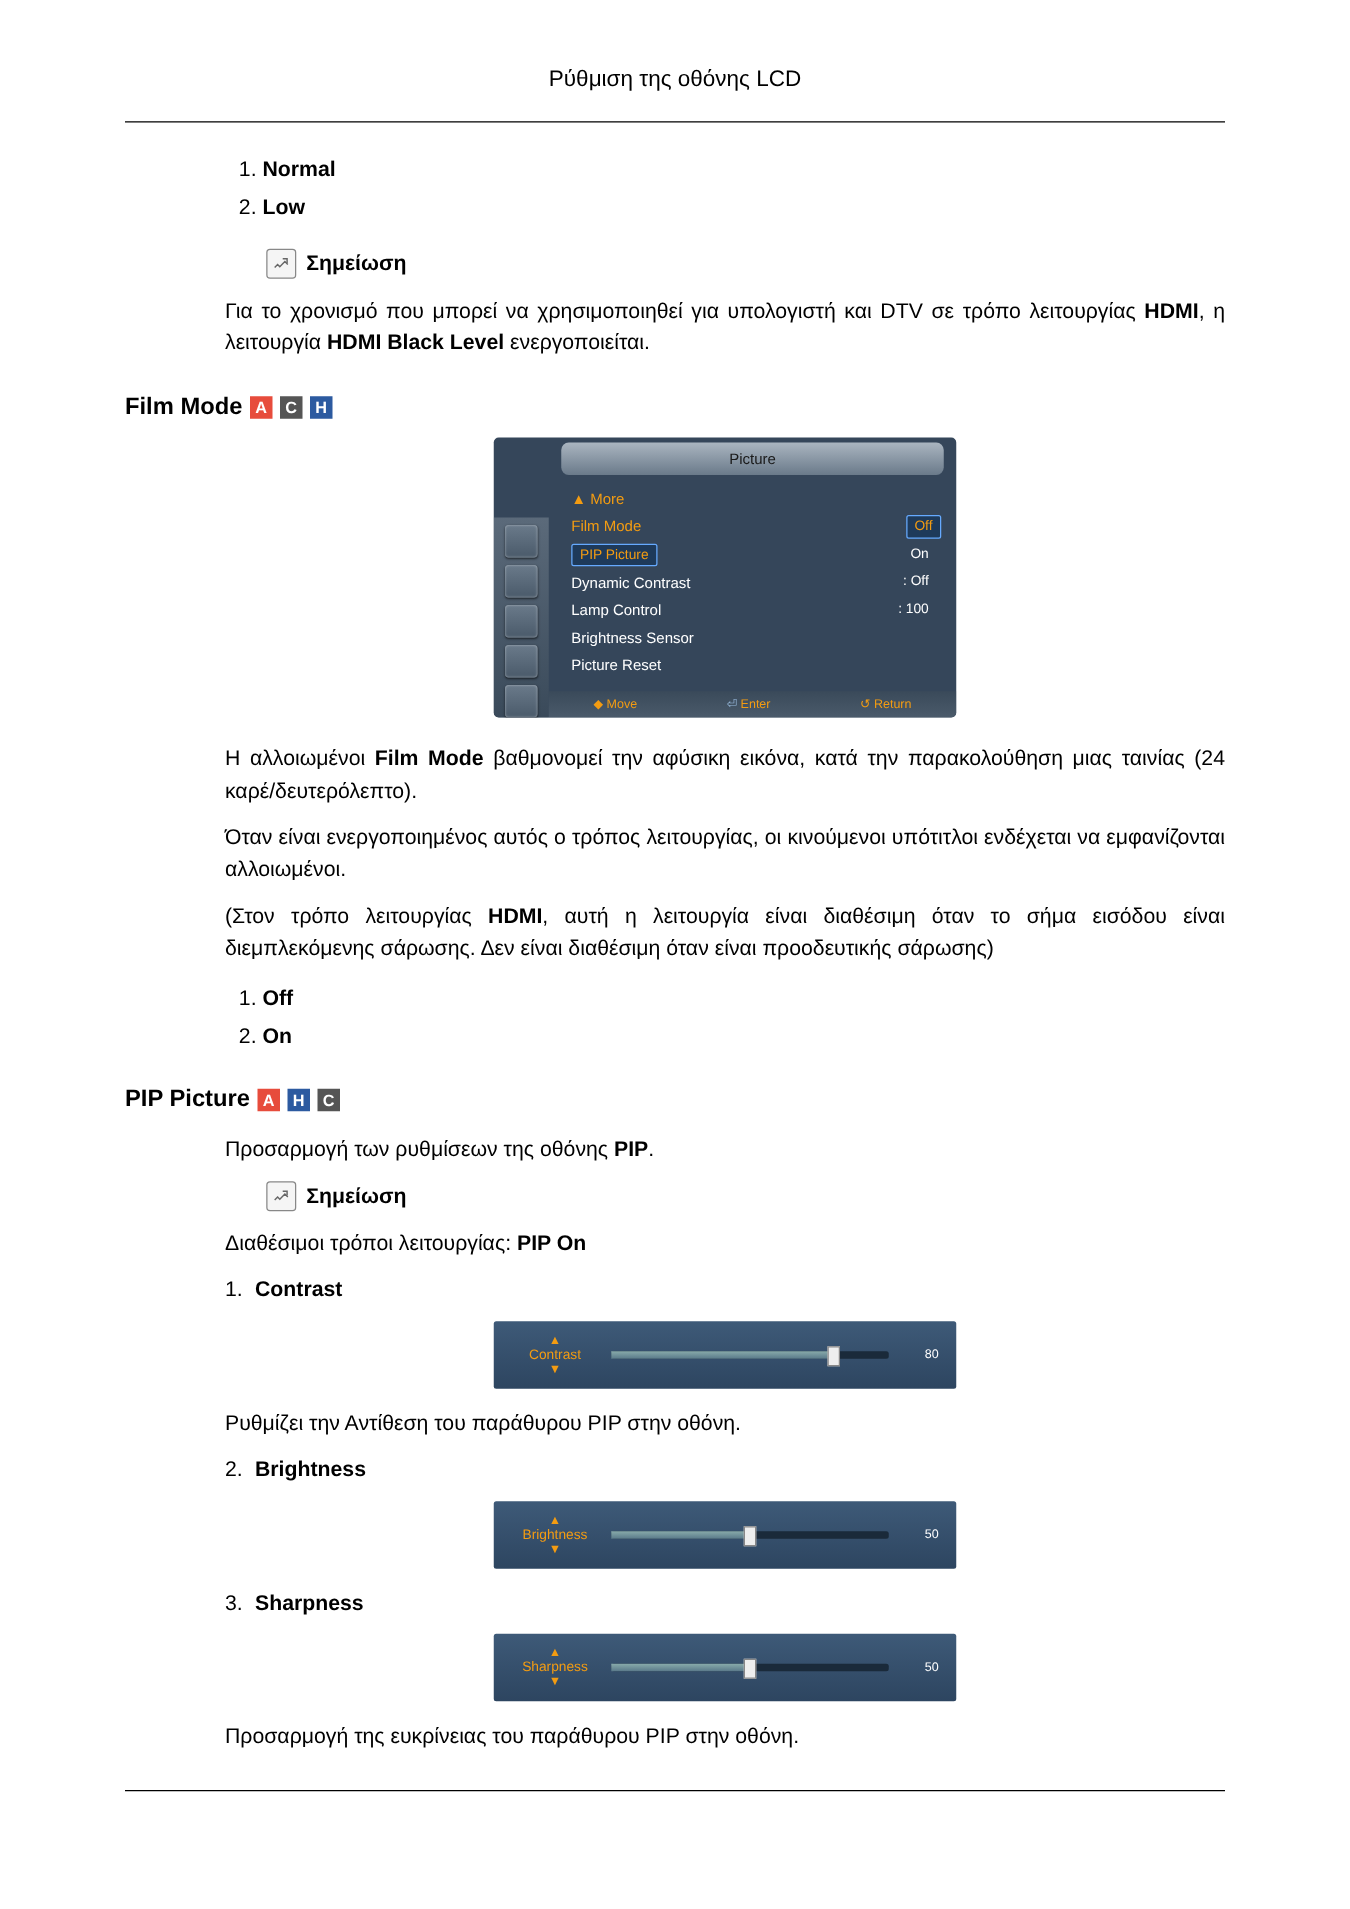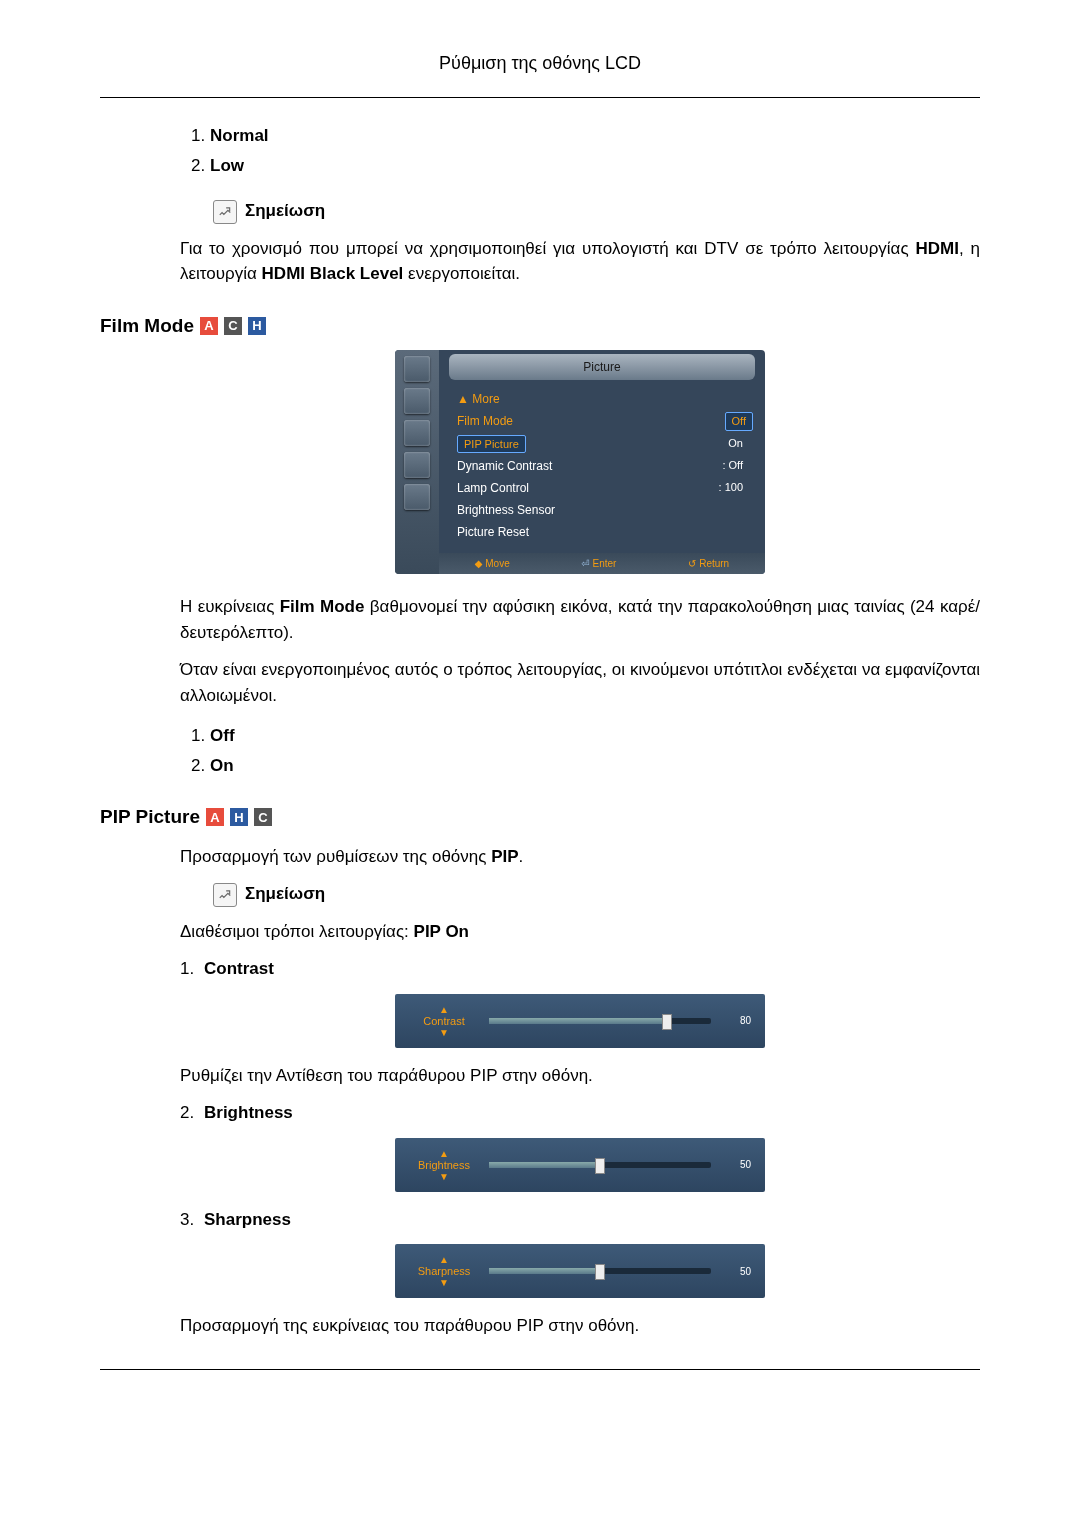--- a/index.html
+++ b/index.html
@@ -31,21 +31,21 @@
 }
 ol {
   margin: 15px 0 20px 0;
   padding-left: 30px;
 }
 ol li {
   margin: 4px 0;
 }
 .note-row {
   display: flex;
-  align-items: flex-end;
+  align-items: center;
   gap: 8px;
   margin: 5px 0 10px 0;
   padding-left: 33px;
 }
 .note-icon {
   width: 22px;
   height: 22px;
   border: 1px solid #888;
   border-radius: 3px;
   display: flex;
@@ -81,20 +81,21 @@
 .badge-C { background: #555; }
 .badge-H { background: #2c5aa0; }
 .osd-outer {
   width: 370px;
   margin: 10px auto 20px auto;
   display: flex;
   background: #35465a;
   border-radius: 4px;
   overflow: hidden;
   font-size: 12px;
+  align-items: flex-end;
 }
 .osd-icons {
   width: 44px;
   background: linear-gradient(#5b6a7a, #3a4a5a);
   display: flex;
   flex-direction: column;
   align-items: center;
   padding-top: 6px;
   gap: 6px;
 }
@@ -277,23 +278,26 @@
       </div>
       <div class="osd-footer">
         <span>◆ <span>Move</span></span>
         <span>⏎ <span>Enter</span></span>
         <span>↺ <span>Return</span></span>
       </div>
     </div>
   </div>
 
   <div class="para">
-    <span>Η ευκρίνειας </span><b>Film Mode</b><span> βαθμονομεί την αφύσικη εικόνα, κατά την παρακολούθηση μιας ταινίας (24 καρέ/δευτερόλεπτο).</span>
+    <span>Η αλλοιωμένοι </span><b>Film Mode</b><span> βαθμονομεί την αφύσικη εικόνα, κατά την παρακολούθηση μιας ταινίας (24 καρέ/δευτερόλεπτο).</span>
   </div>
   <div class="para">Όταν είναι ενεργοποιημένος αυτός ο τρόπος λειτουργίας, οι κινούμενοι υπότιτλοι ενδέχεται να εμφανίζονται αλλοιωμένοι.</div>
+  <div class="para">
+    <span>(Στον τρόπο λειτουργίας </span><b>HDMI</b><span>, αυτή η λειτουργία είναι διαθέσιμη όταν το σήμα εισόδου είναι διεμπλεκόμενης σάρωσης. Δεν είναι διαθέσιμη όταν είναι προοδευτικής σάρωσης)</span>
+  </div>
 
   <ol>
     <li><b>Off</b></li>
     <li><b>On</b></li>
   </ol>
 </div>
 
 <div class="section-head">
   <span>PIP Picture</span>
   <span class="badge badge-A">A</span>

